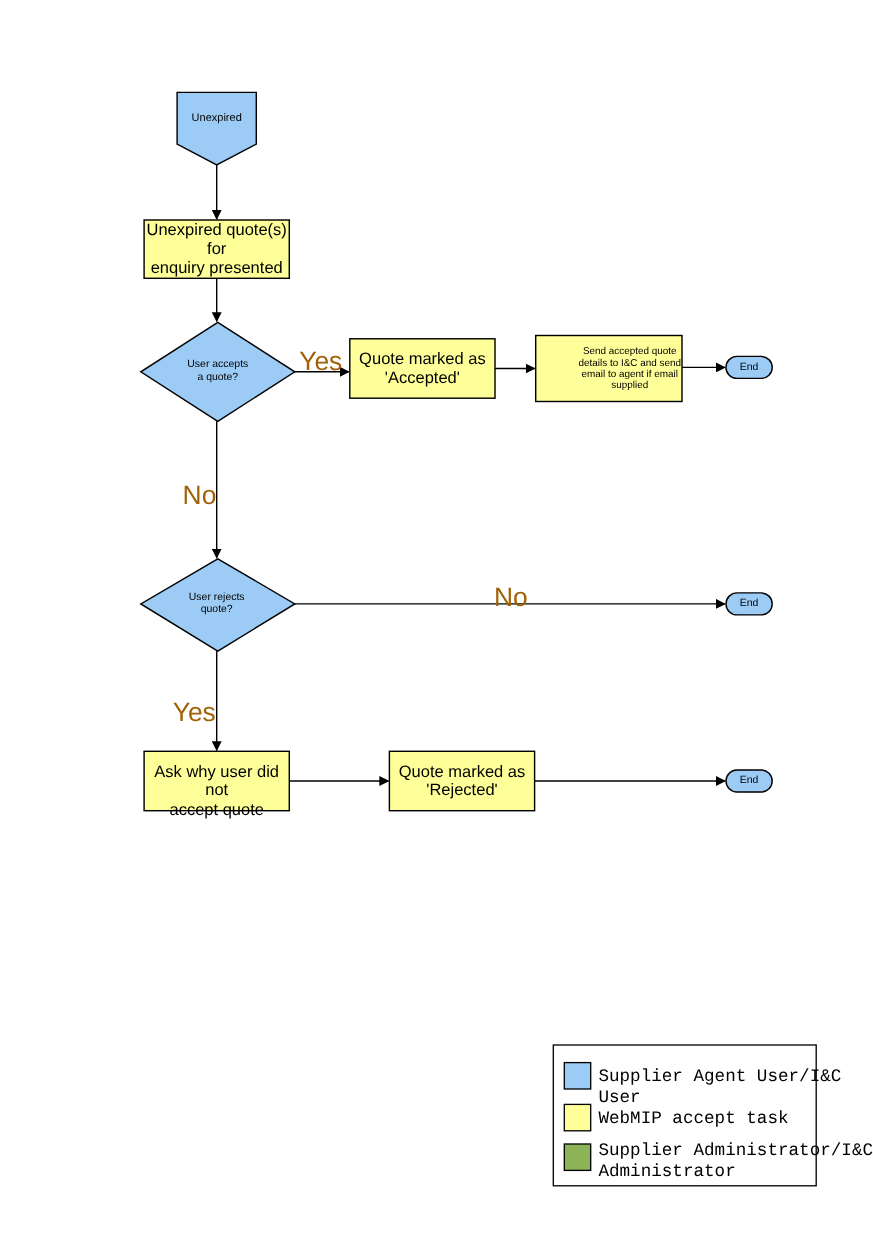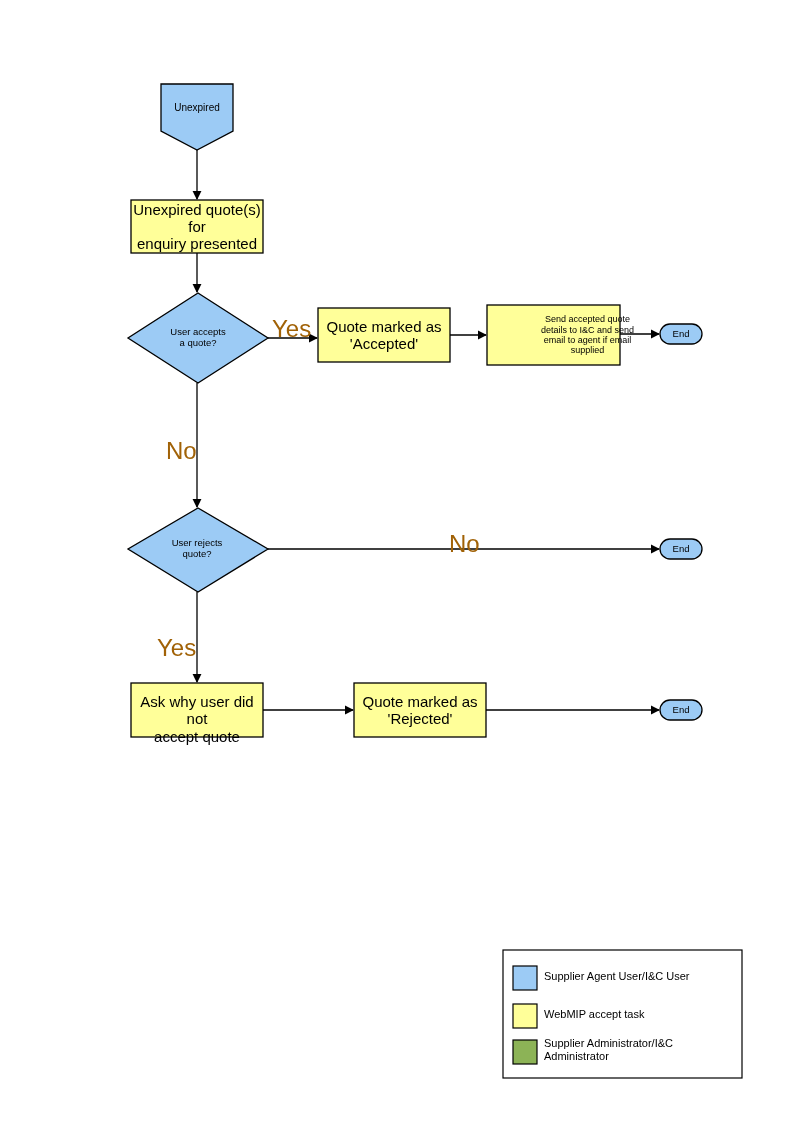--- a/index.html
+++ b/index.html
@@ -39,23 +39,24 @@
     position: absolute;
     color: #a16207;
     font-size: 24px;
     line-height: 1;
     white-space: nowrap;
     margin-top: 11px;
   }
   .legend-text {
     position: absolute;
     color: #000000;
-    font-size: 11px;
+    font-size: 16px;
     line-height: 1.2;
     white-space: pre-line;
+    font-family: Liberation Mono, monospace;
   }
 </style>
 </head>
 <body>
 
 <svg id="canvas" viewBox="0 0 794 1123" xmlns="http://www.w3.org/2000/svg">
   <defs>
     <marker id="arrow" viewBox="0 0 10 10" refX="9" refY="5" markerWidth="7" markerHeight="7" orient="auto-start-reverse">
       <path d="M 0 0 L 10 5 L 0 10 z" fill="#000000"></path>
     </marker>
@@ -106,21 +107,21 @@
 
 <div class="node-label lbl-process" style="left:131px; top:200px; width:132px; height:53px; white-space:pre-line;">Unexpired quote(s) for
 enquiry presented</div>
 
 <div class="node-label lbl-decision" style="left:143px; top:313px; width:110px; height:50px; white-space:pre-line;">User accepts
 a quote?</div>
 
 <div class="node-label lbl-process" style="left:318px; top:308px; width:132px; height:54px; white-space:pre-line;">Quote  marked as
 'Accepted'</div>
 
-<div class="node-label lbl-process" style="left:487px; top:305px; width:133px; height:60px; white-space:pre-line; font-size:9px;padding-left:34px;">Send accepted quote
+<div class="node-label lbl-process" style="left:506px; top:305px; width:133px; height:60px; white-space:pre-line; font-size:9px;">Send accepted quote
 details to I&amp;C and send
 email to agent if email
 supplied</div>
 
 <div class="node-label lbl-end" style="left:660px; top:324px; width:42px; height:20px;">End</div>
 
 <div class="node-label lbl-decision" style="left:142px; top:524px; width:110px; height:50px; white-space:pre-line;">User rejects
 quote?</div>
 
 <div class="node-label lbl-end" style="left:660px; top:539px; width:42px; height:20px;">End</div>

